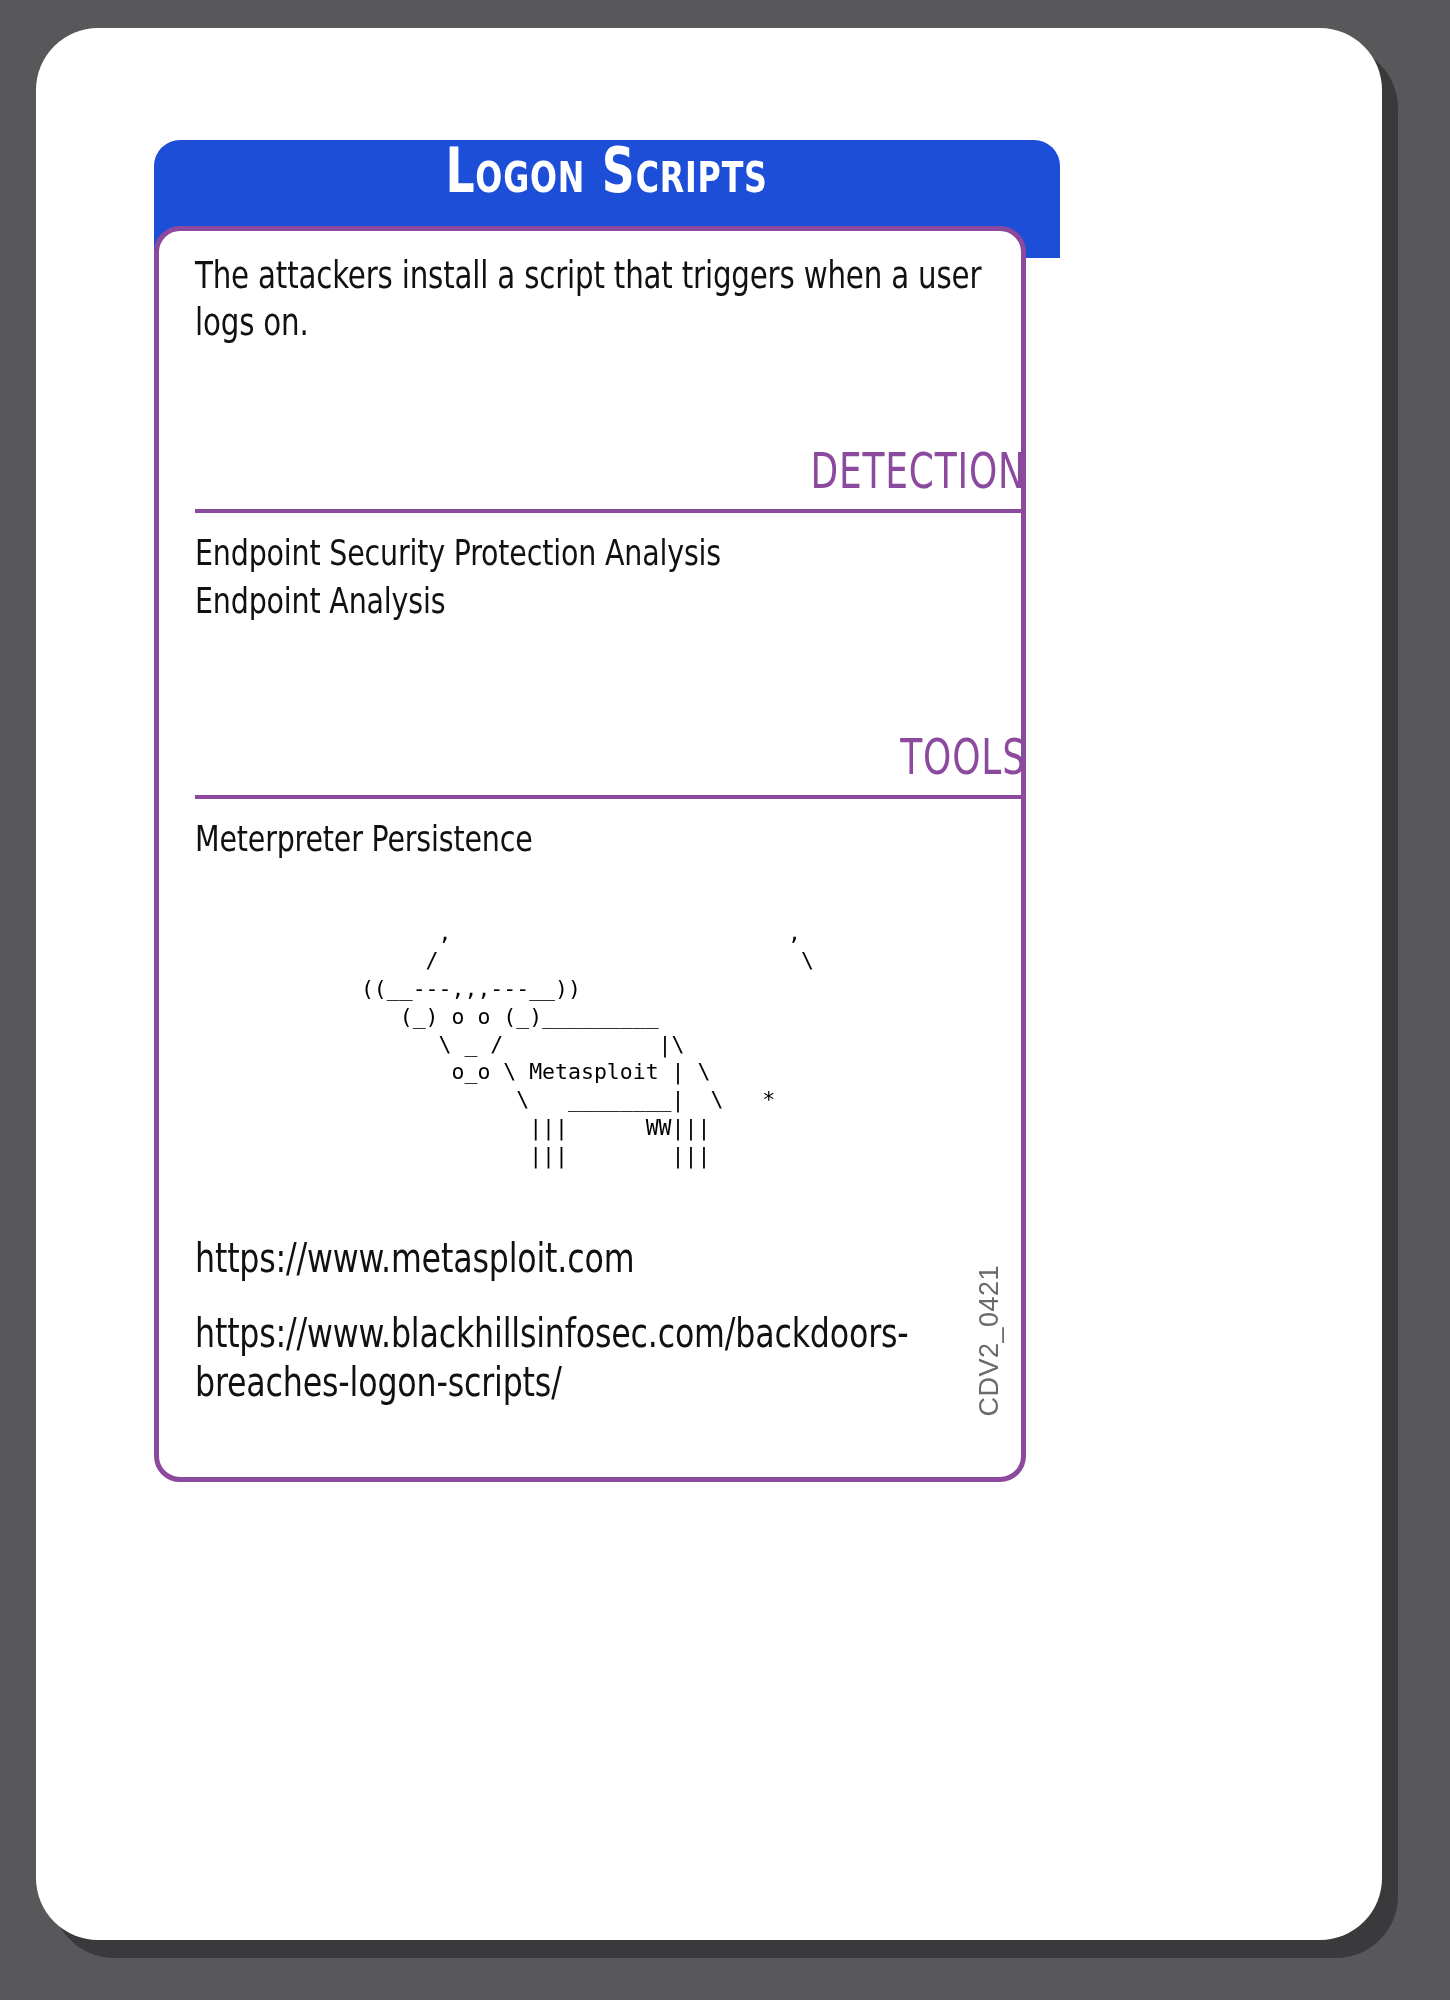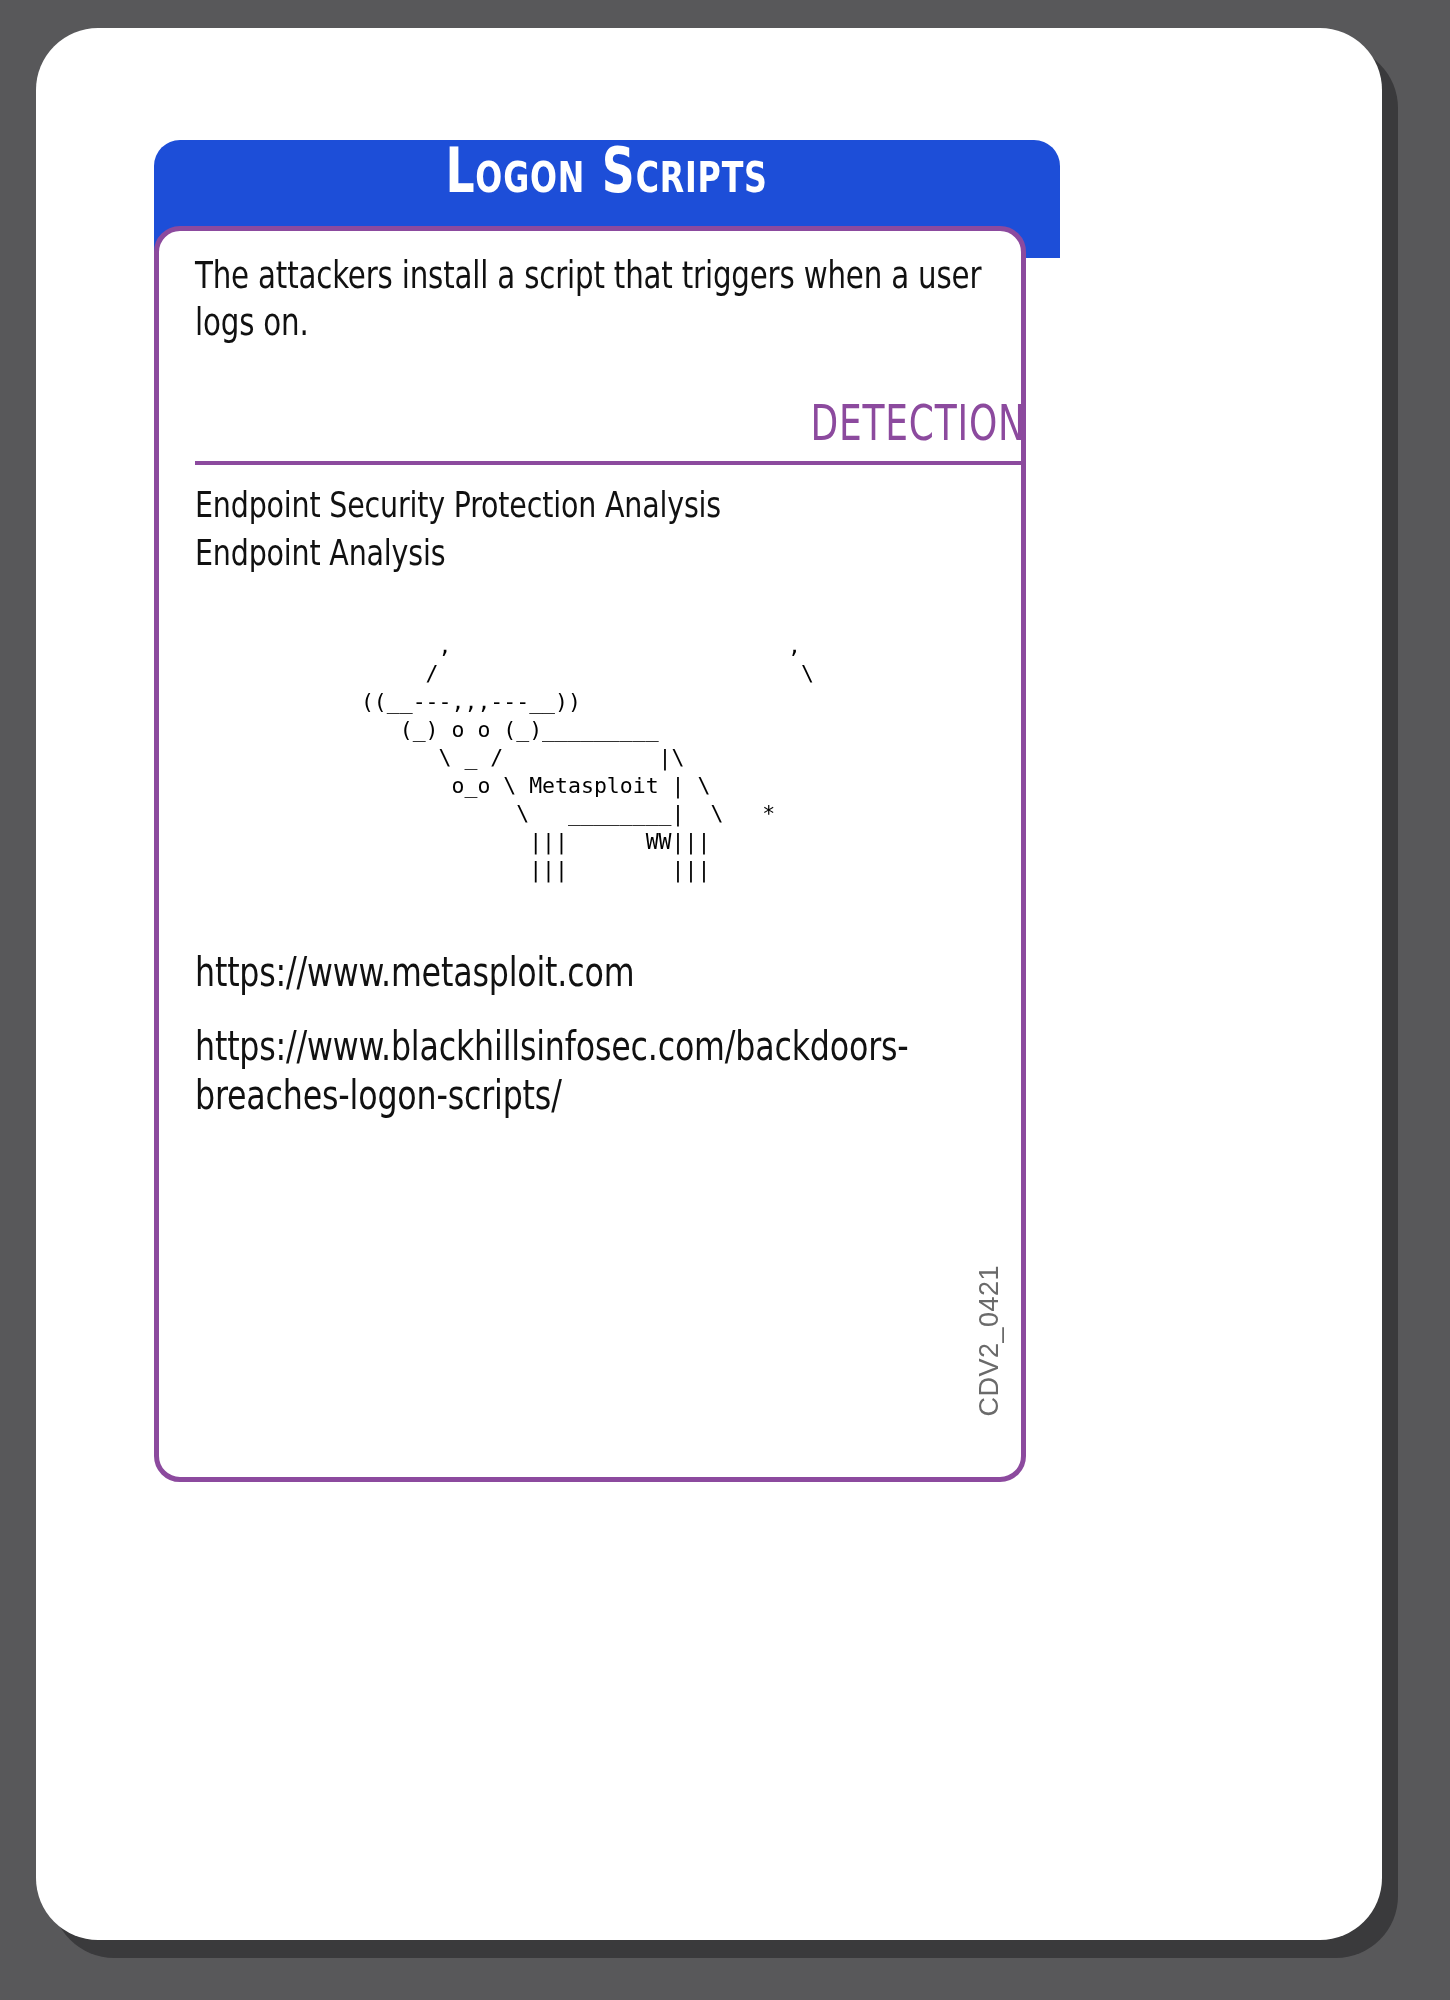--- a/index.html
+++ b/index.html
@@ -177,29 +177,36 @@
 
   <div id="title-banner">
     <div id="title-text">Logon Scripts</div>
   </div>
 
   <div id="inner-card">
     <div id="content">
 
       <div id="description" class="narrow">The attackers install a script that triggers when a user logs on.</div>
 
-      <div class="section" style="margin-top:52px;">
+      <div class="section" style="margin-top:100px;">
         <div class="section-heading">DETECTION</div>
         <div class="section-rule"></div>
         <div class="section-items narrow">
           <div class="section-item">Endpoint Security Protection Analysis</div>
           <div class="section-item">Endpoint Analysis</div>
         </div>
       </div>
 
+      <div class="section" style="margin-top:108px;">
+        <div class="section-heading">TOOLS</div>
+        <div class="section-rule"></div>
+        <div class="section-items narrow">
+          <div class="section-item">Meterpreter Persistence</div>
+        </div>
+      </div>
 
       <pre id="ascii-art" style="margin-top:56px;">        ,                          ,
        /                            \
   ((__---,,,---__))
      (_) o o (_)_________
         \ _ /            |\
          o_o \ Metasploit | \
               \   ________|  \   *
                |||      WW|||
                |||        |||</pre>

